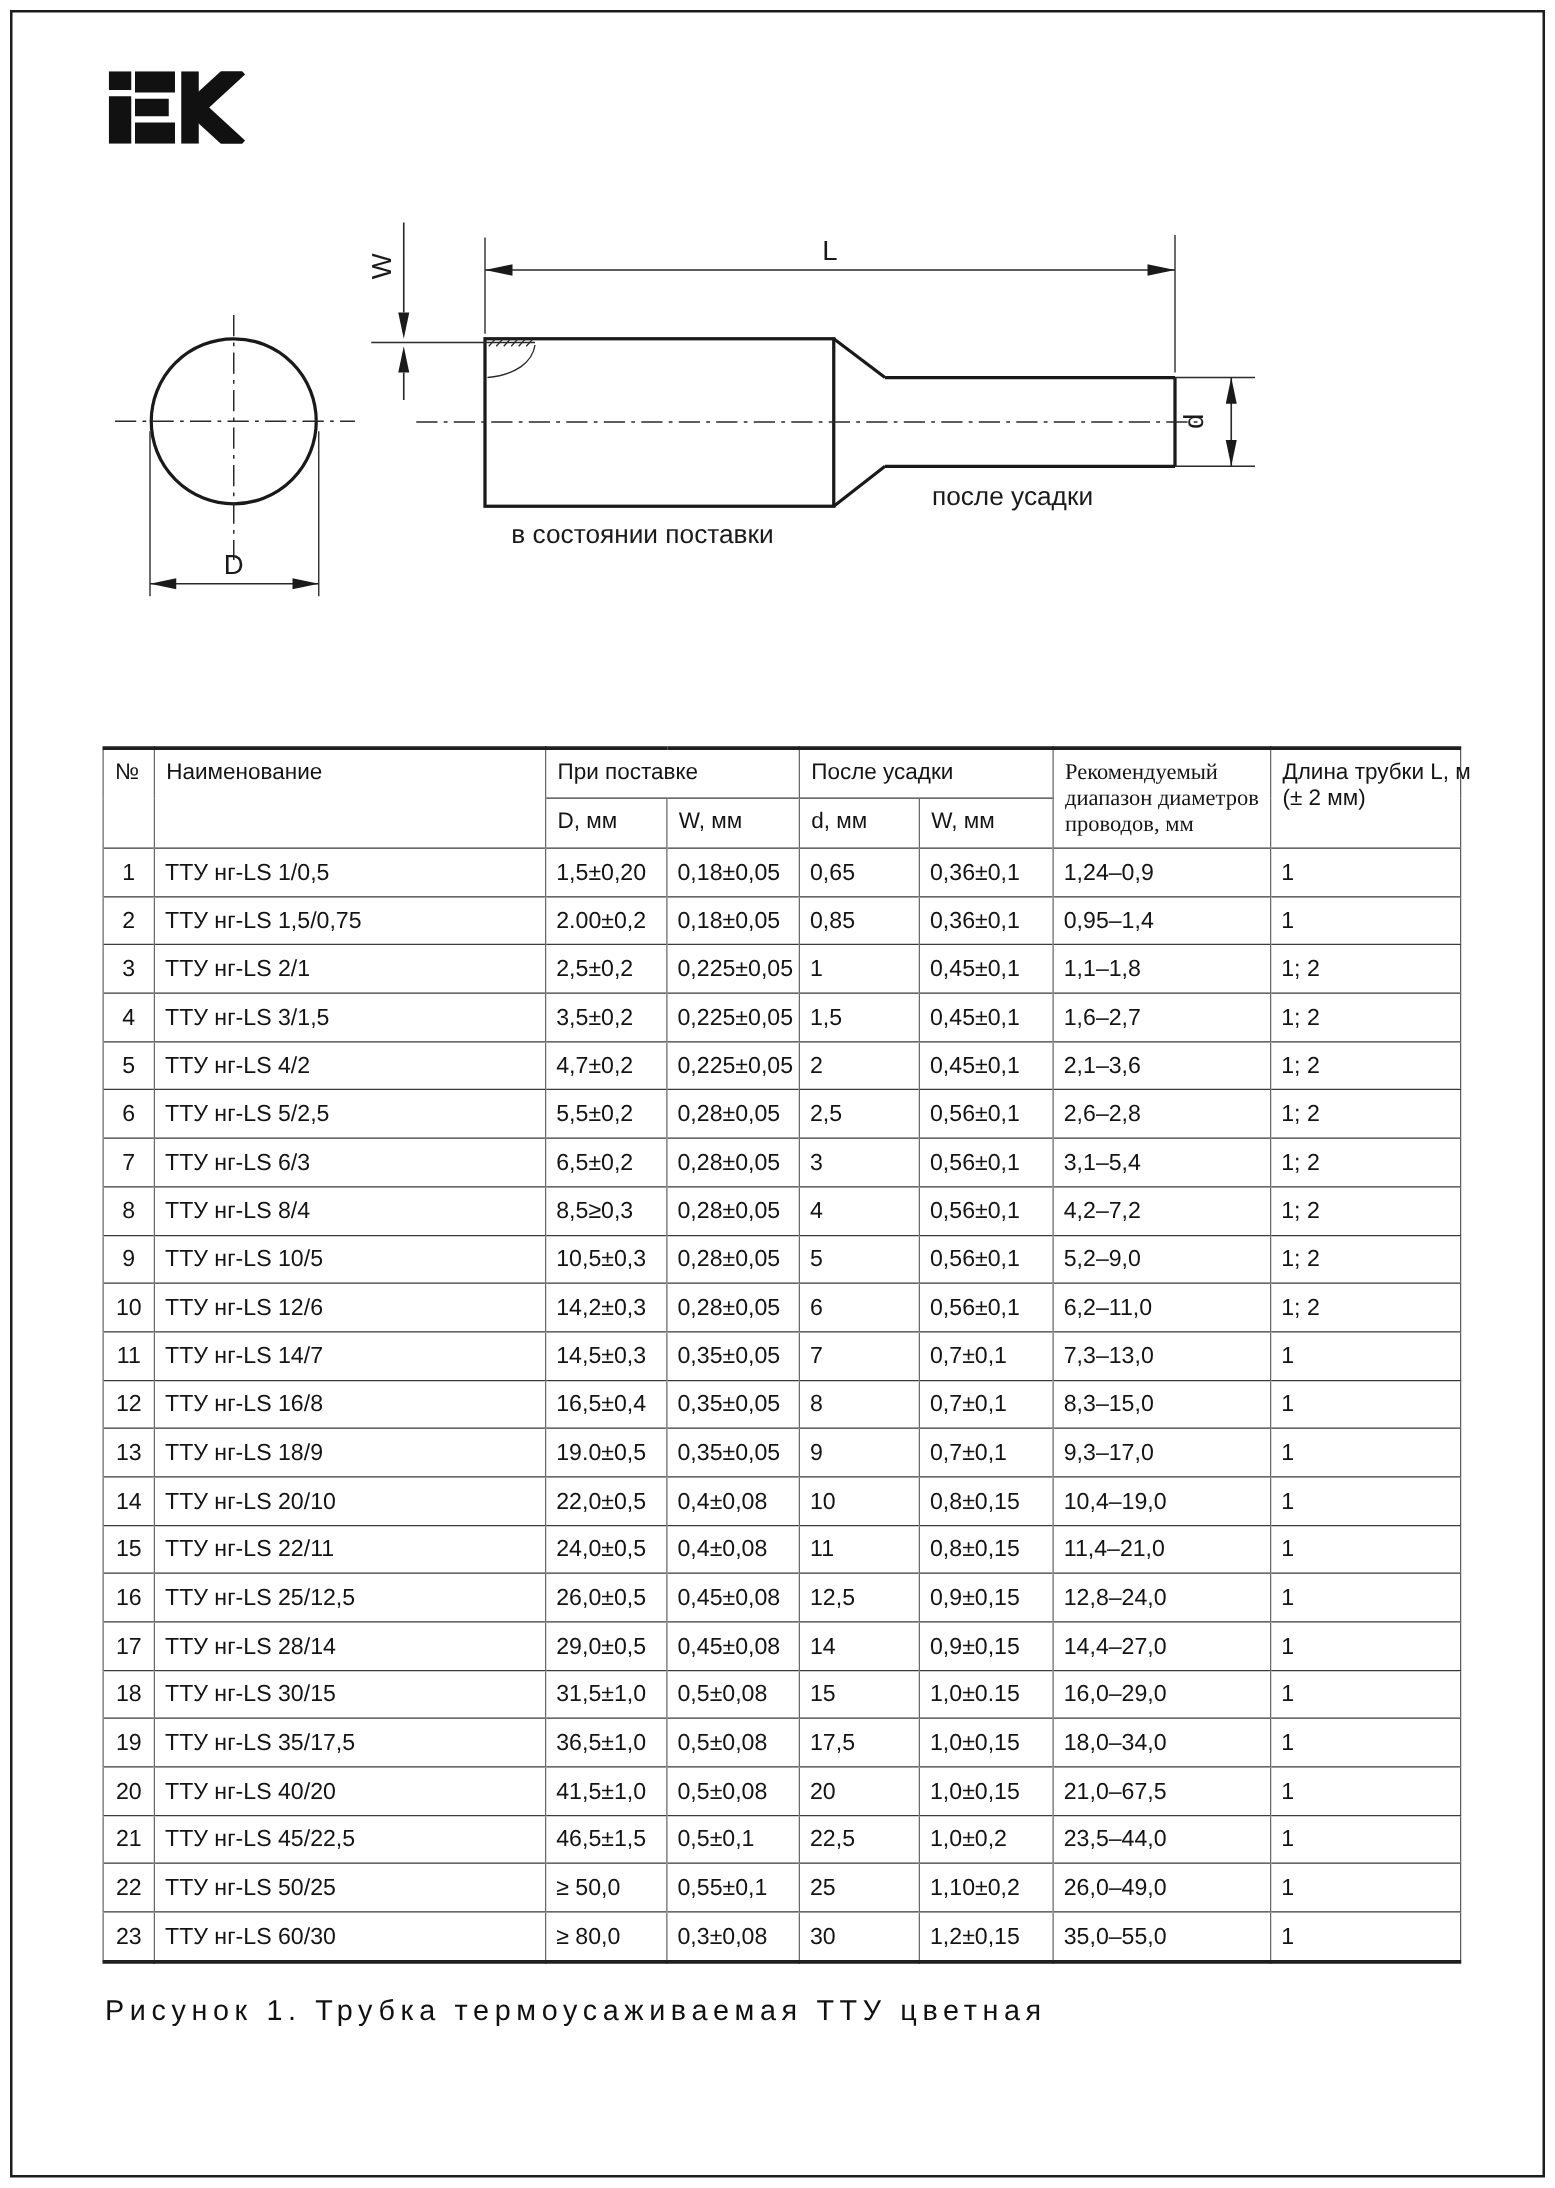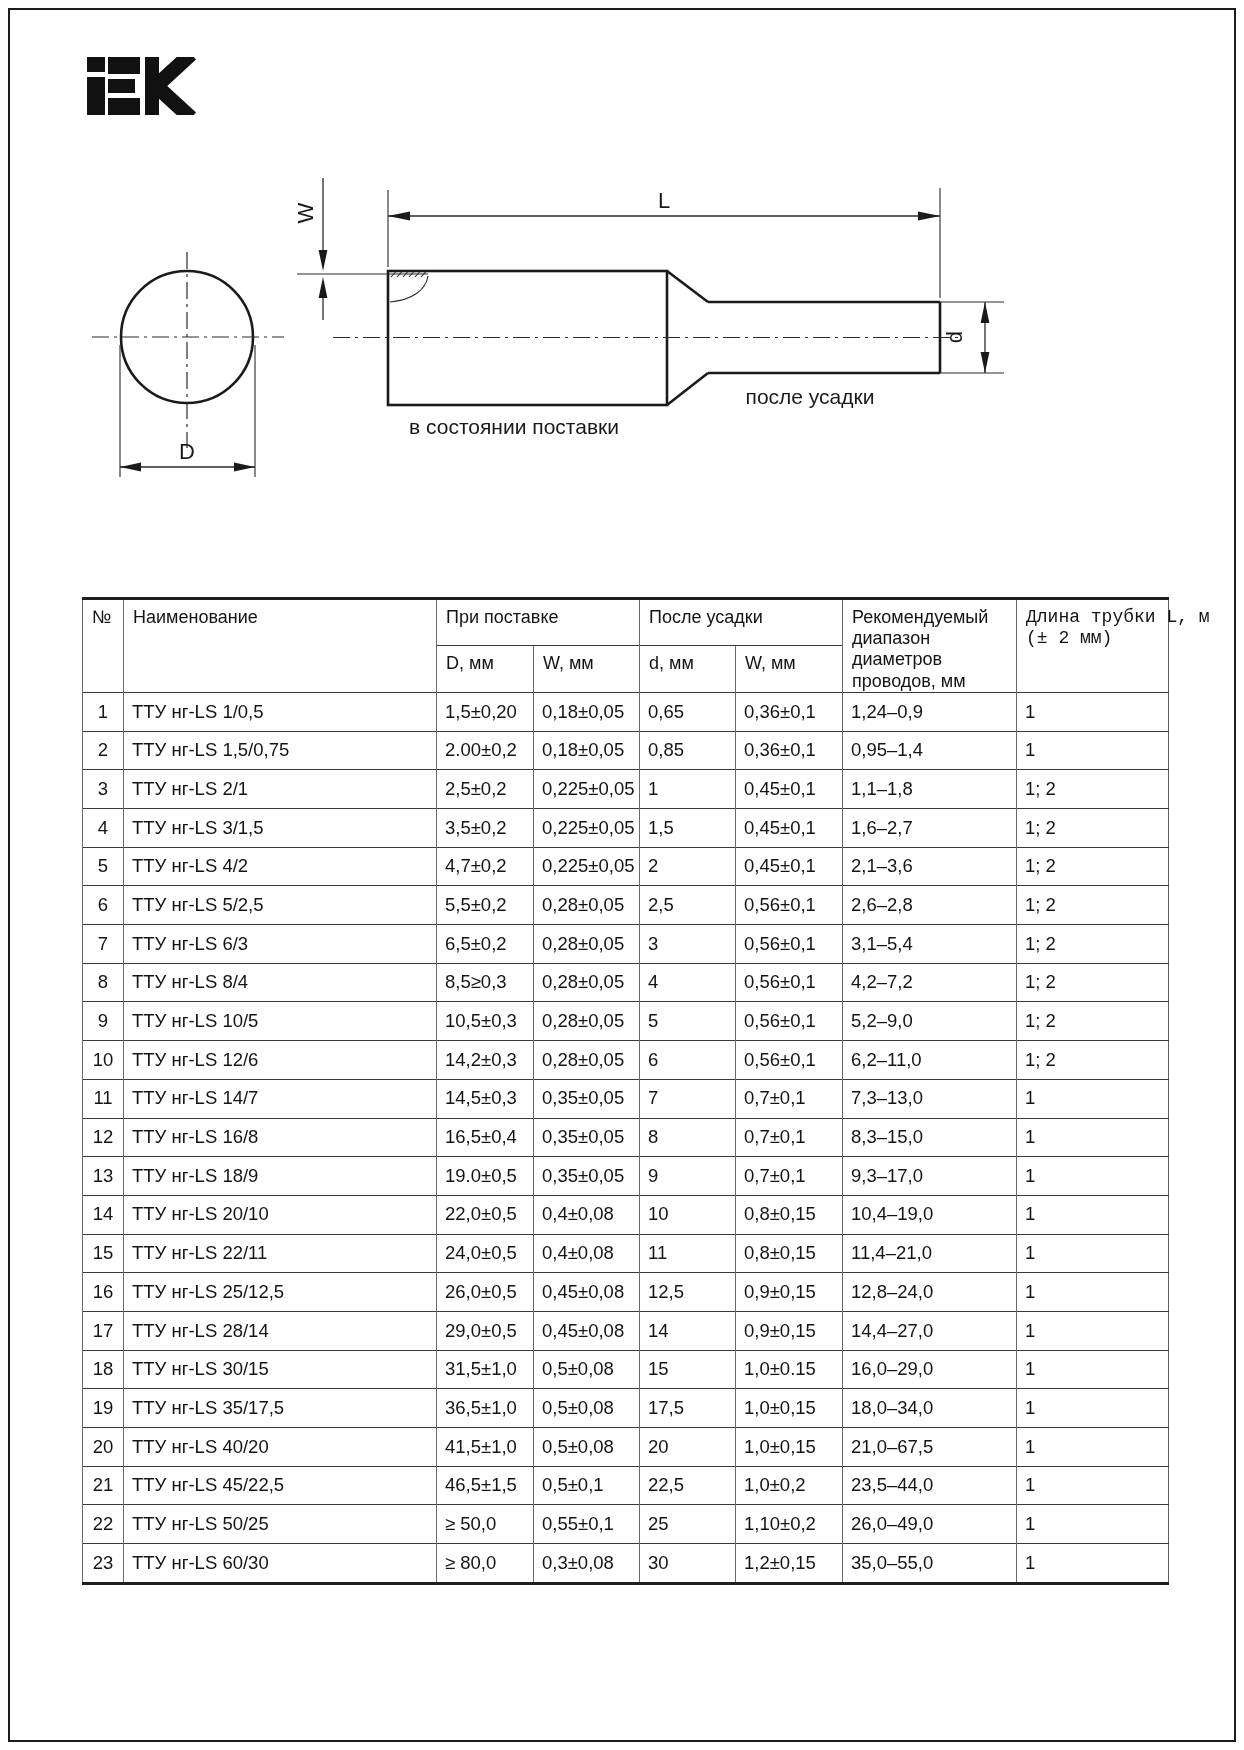--- a/index.html
+++ b/index.html
@@ -13,22 +13,22 @@
   table.spec{position:absolute;left:82px;top:597px;width:1086px;
              border-collapse:collapse;table-layout:fixed;
              border-top:3px solid #1f1f1f;border-bottom:3px solid #1f1f1f;
              border-left:1.2px solid #606060;border-right:1.2px solid #606060;}
   table.spec th, table.spec td{
      border-left:1.1px solid #6a6a6a;border-top:1.8px solid #3a3a3a;
      font-weight:normal;color:#141414;}
   table.spec thead th{vertical-align:top;text-align:left;
      padding:7px 4px 0 9px;font-size:18px;line-height:1.18;}
   table.spec thead tr{height:40px;}
-  th.th-range{font-size:16px;}
-  th.th-len{font-size:17px;white-space:nowrap;font-family:Liberation Mono, monospace;}
+  th.th-range{font-size:16px;font-family:Liberation Serif, serif;}
+  th.th-len{font-size:17px;white-space:nowrap;}
   table.spec tbody td{height:37.7px;vertical-align:middle;
      padding:0 2px 0 8px;font-size:18.5px;line-height:1;white-space:nowrap;}
   table.spec tbody td.col-0{text-align:center;padding:0;}
 
   .caption{position:absolute;left:84px;top:1595px;font-size:23px;
            letter-spacing:4.5px;color:#111;white-space:nowrap;}
 
   .dline{stroke:#1a1a1a;stroke-width:2.6;fill:none;}
   .thin{stroke:#2a2a2a;stroke-width:1.1;fill:none;}
   .dim{stroke:#2a2a2a;stroke-width:1.3;fill:none;}
@@ -387,13 +387,14 @@
           <td class="col-2">≥ 80,0</td>
           <td class="col-3">0,3±0,08</td>
           <td class="col-4">30</td>
           <td class="col-5">1,2±0,15</td>
           <td class="col-6">35,0–55,0</td>
           <td class="col-7">1</td>
         </tr>
       </tbody>
   </table>
 
+  <div class="caption">Рисунок 1. Трубка термоусаживаемая ТТУ цветная</div>
 </div>
 
 </body></html>

